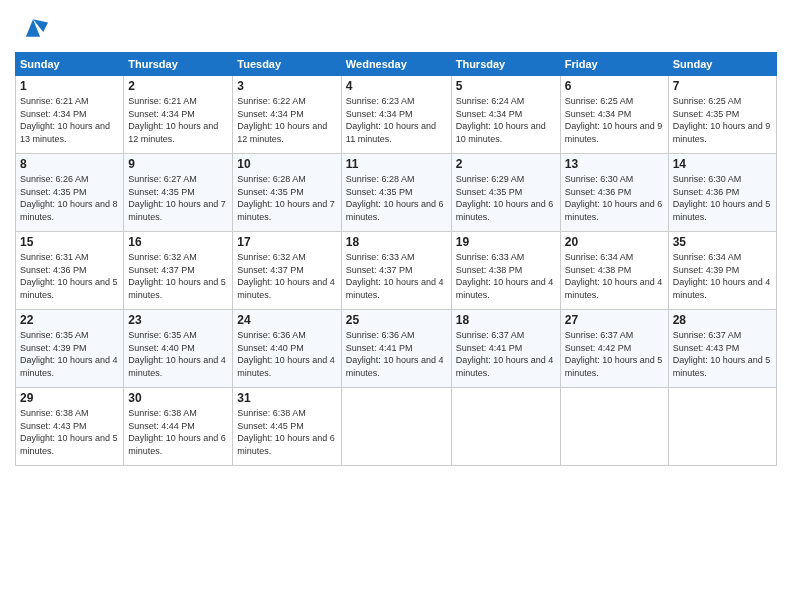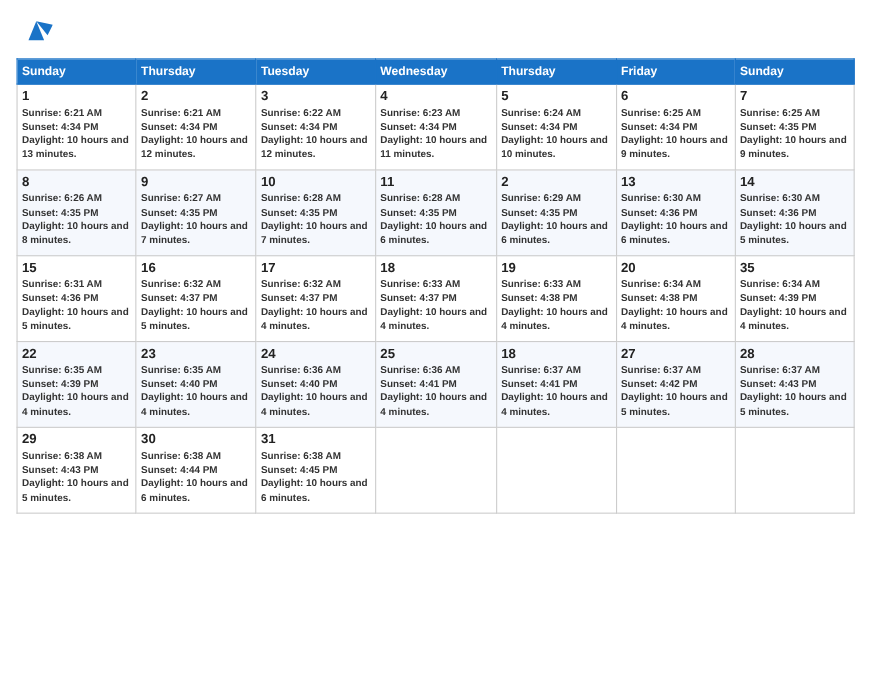--- a/index.html
+++ b/index.html
@@ -74,21 +74,20 @@
       font-size: 12px;
       font-weight: bold;
       color: #222;
       display: block;
       margin-bottom: 2px;
     }
     .day-info {
       color: #333;
       line-height: 1.4;
       font-size: 9px;
-      font-weight: bold;
     }
     .empty-cell {
       background: #fff !important;
     }
   </style>
 </head>
 <body>
 
 <div class="page">
   <div class="header">

